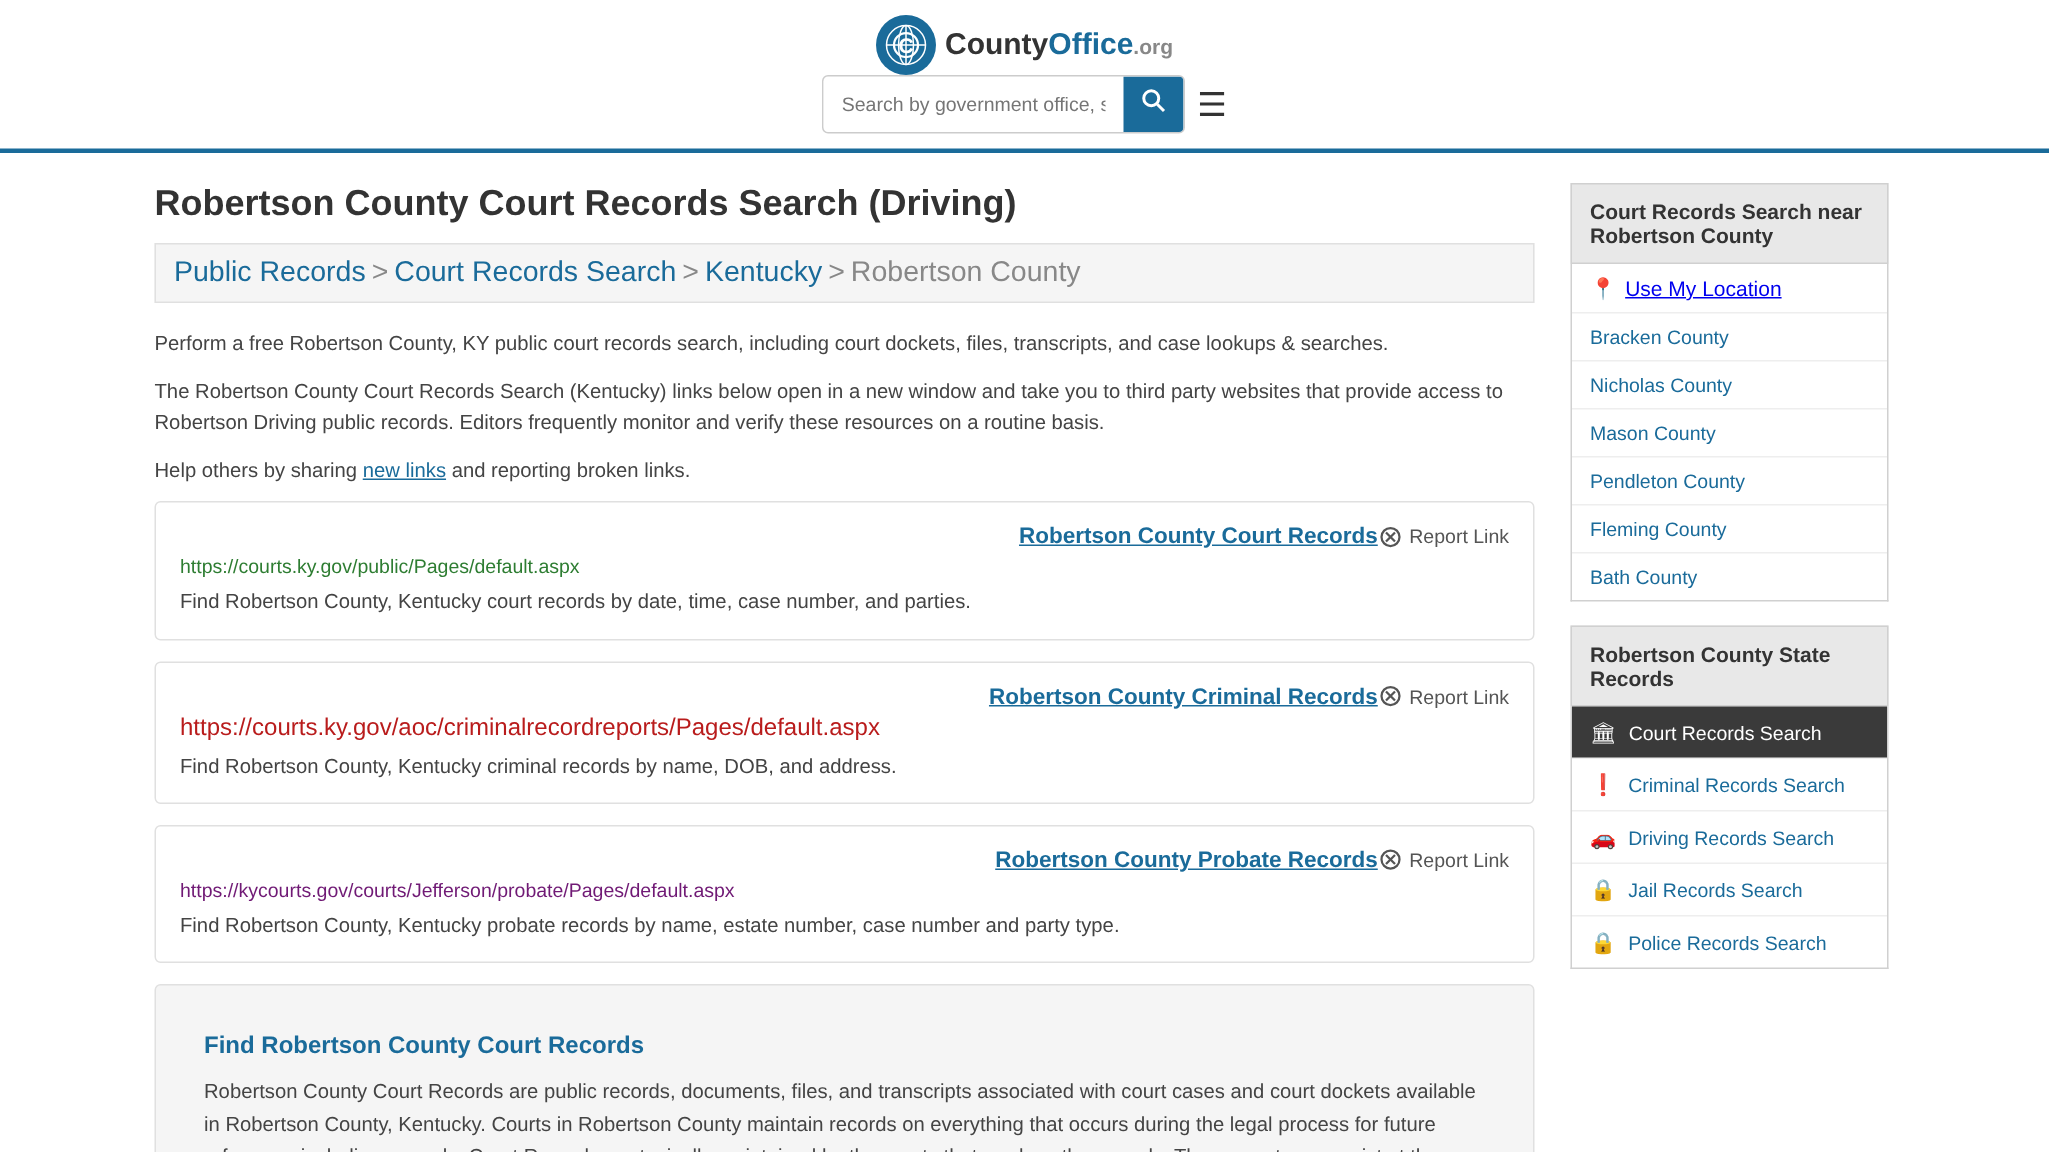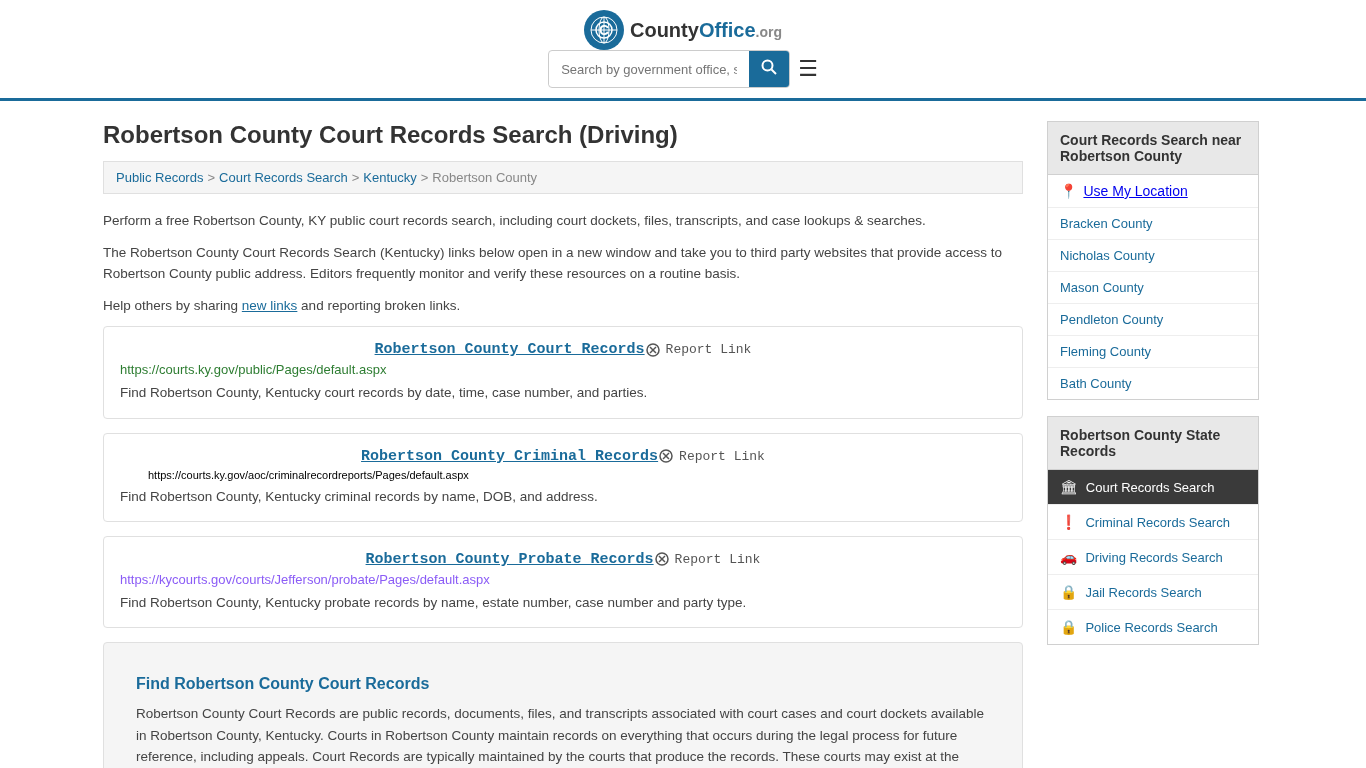--- a/index.html
+++ b/index.html
@@ -99,21 +99,21 @@
       font-size: 24px;
       font-weight: bold;
       color: #333;
       margin-bottom: 12px;
     }
 
     .breadcrumb {
       background: #f5f5f5;
       padding: 8px 12px;
       border: 1px solid #e0e0e0;
-      font-size: 13px;
+      font-size: 19px;
       color: #555;
       margin-bottom: 16px;
       display: flex;
       align-items: center;
       gap: 4px;
     }
     .breadcrumb a {
       color: #1a6b9a;
       text-decoration: none;
     }
@@ -135,24 +135,23 @@
     
     .record-card {
       border: 1px solid #e0e0e0;
       border-radius: 4px;
       padding: 14px 16px;
       margin-bottom: 14px;
       background: #fff;
     }
     .record-card-header {
       display: flex;
-      justify-content: center;
+      justify-content: flex-end;
       align-items: center;
       margin-bottom: 4px;
-      font-family: Liberation Mono, monospace;
     }
     .record-title {
       font-size: 15px;
       font-weight: bold;
       color: #1a6b9a;
       text-decoration: underline;
       cursor: pointer;
     }
     .report-link {
       display: flex;
@@ -318,21 +317,21 @@
       <a href="#">Public Records</a>
       <span> &gt; </span>
       <a href="#">Court Records Search</a>
       <span> &gt; </span>
       <a href="#">Kentucky</a>
       <span> &gt; </span>
       <span>Robertson County</span>
     </div>
 
     <p class="description">Perform a free Robertson County, KY public court records search, including court dockets, files, transcripts, and case lookups &amp; searches.</p>
-    <p class="description">The Robertson County Court Records Search (Kentucky) links below open in a new window and take you to third party websites that provide access to Robertson County public address. Editors frequently monitor and verify these resources on a routine basis.</p>
+    <p class="description">The Robertson County Court Records Search (Kentucky) links below open in a new window and take you to third party websites that provide access to Robertson Driving public records. Editors frequently monitor and verify these resources on a routine basis.</p>
     <p class="description">
       Help others by sharing <a href="#">new links</a> and reporting broken links.
     </p>
 
     <div class="record-card">
       <div class="record-card-header">
         <span class="record-title">Robertson County Court Records</span>
         <span class="report-link">
           <svg width="16" height="16" viewBox="0 0 16 16" fill="none" stroke="#555" stroke-width="1.5">
             <circle cx="8" cy="8" r="6"></circle>
@@ -351,37 +350,37 @@
         <span class="record-title">Robertson County Criminal Records</span>
         <span class="report-link">
           <svg width="16" height="16" viewBox="0 0 16 16" fill="none" stroke="#555" stroke-width="1.5">
             <circle cx="8" cy="8" r="6"></circle>
             <line x1="5" y1="5" x2="11" y2="11"></line>
             <line x1="11" y1="5" x2="5" y2="11"></line>
           </svg>
           <span>Report Link</span>
         </span>
       </div>
-      <div class="record-url" style="color:#000000; font-size:11px; margin-bottom:6px;margin-left:28px;">https://courts.ky.gov/aoc/criminalrecordreports/Pages/default.aspx</div>
+      <div class="record-url" style="color:#b91c1c; font-size:16px; margin-bottom:6px;">https://courts.ky.gov/aoc/criminalrecordreports/Pages/default.aspx</div>
       <div class="record-desc">Find Robertson County, Kentucky criminal records by name, DOB, and address.</div>
     </div>
 
     <div class="record-card">
       <div class="record-card-header">
         <span class="record-title">Robertson County Probate Records</span>
         <span class="report-link">
           <svg width="16" height="16" viewBox="0 0 16 16" fill="none" stroke="#555" stroke-width="1.5">
             <circle cx="8" cy="8" r="6"></circle>
             <line x1="5" y1="5" x2="11" y2="11"></line>
             <line x1="11" y1="5" x2="5" y2="11"></line>
           </svg>
           <span>Report Link</span>
         </span>
       </div>
-      <div class="record-url" style="color:#8b5cf6; font-size:13px; margin-bottom:6px;">https://kycourts.gov/courts/Jefferson/probate/Pages/default.aspx</div>
+      <div class="record-url" style="color:#701a75; font-size:13px; margin-bottom:6px;">https://kycourts.gov/courts/Jefferson/probate/Pages/default.aspx</div>
       <div class="record-desc">Find Robertson County, Kentucky probate records by name, estate number, case number and party type.</div>
     </div>
 
     <div class="find-section">
       <h3>Find Robertson County Court Records</h3>
       <p>Robertson County Court Records are public records, documents, files, and transcripts associated with court cases and court dockets available in Robertson County, Kentucky. Courts in Robertson County maintain records on everything that occurs during the legal process for future reference, including appeals. Court Records are typically maintained by the courts that produce the records. These courts may exist at the Federal, Kentucky State,</p>
     </div>
 
   </div>
 

